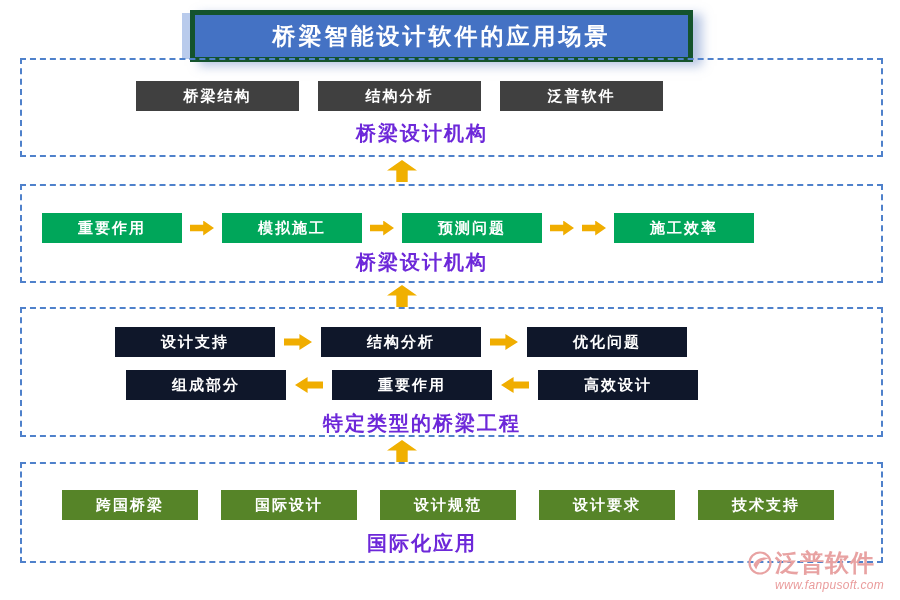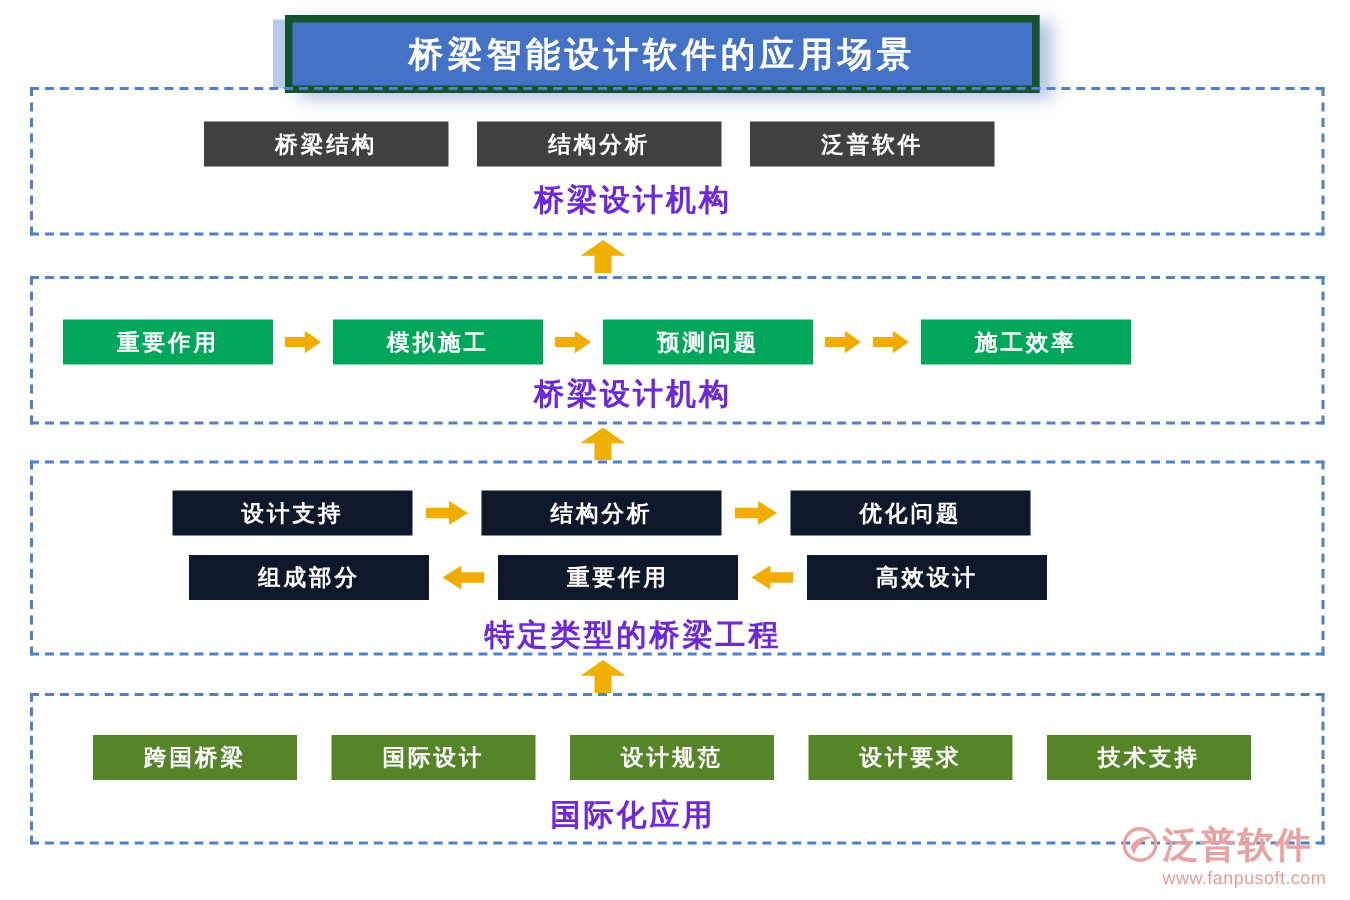--- a/index.html
+++ b/index.html
@@ -73,21 +73,21 @@
   .up1 { top:160px; }
   .up2 { top:285px; }
   .up3 { top:440px; }
 
   
   .logo { position:absolute; left:748px; top:547px; width:150px; color:#E8A2A2; }
   .logo-top { display:flex; align-items:center; gap:3px; }
   .logo-icon { width:24px; height:24px; flex:none; }
   .logo-name { font-size:24px; font-weight:bold; letter-spacing:1px; color:#E8A2A2;
     font-family:"Liberation Serif","DejaVu Serif",serif; }
-  .logo-url { font-size:12px; color:#EA9C9C; margin-left:27px; margin-top:-1px; letter-spacing:0.3px; }
+  .logo-url { font-size:12px; color:#EA9C9C; margin-left:27px; margin-top:-1px; letter-spacing:0.3px;font-style:italic; }
 </style>
 </head>
 <body>
 
 <div class="canvas">
 
   <div class="title-bar">
     <span>桥梁智能设计软件的应用场景</span>
   </div>
 

